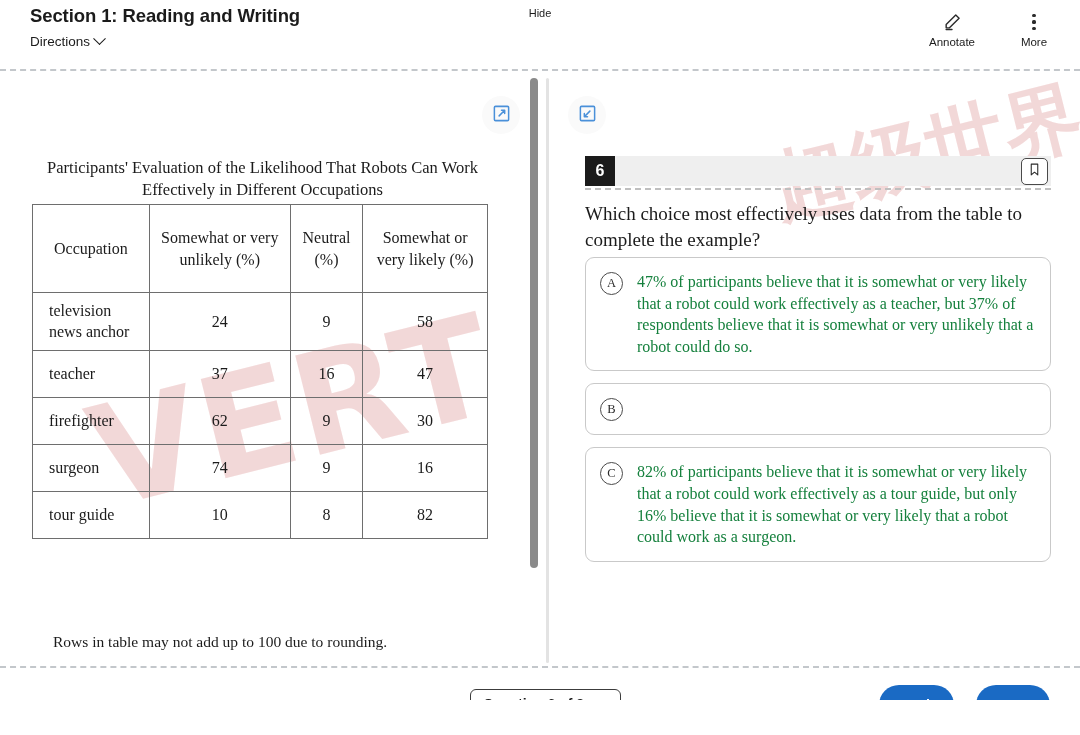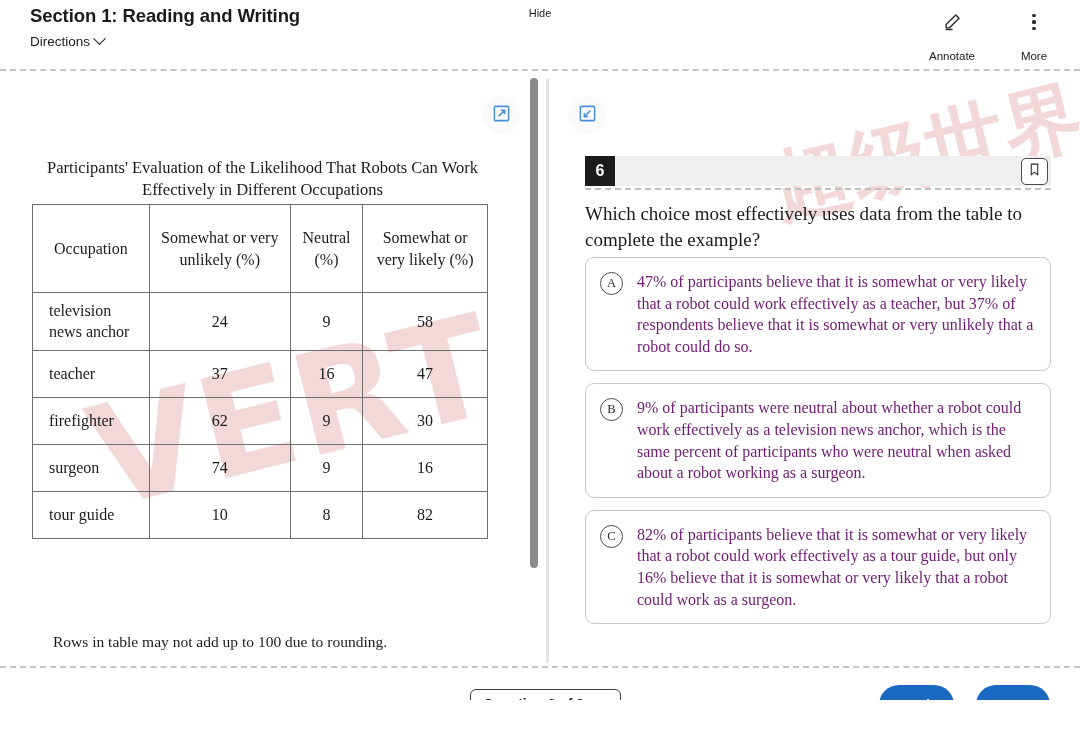--- a/index.html
+++ b/index.html
@@ -125,21 +125,21 @@
   .hdr-btn .glyph {
     height: 24px;
     display: flex;
     align-items: center;
     justify-content: center;
     color: #2b2b2b;
   }
   .hdr-btn .lbl {
     font-size: 11.5px;
     color: #1b1b1b;
-    margin-top: 16px;
+    margin-top: 2px;
   }
   .dots {
     display: flex;
     flex-direction: column;
     gap: 3px;
     align-items: center;
     justify-content: center;
     height: 24px;
   }
   .dots i {
@@ -343,21 +343,21 @@
     display: flex;
     align-items: center;
     justify-content: center;
     font-size: 12.5px;
     color: #2b2b2b;
     margin-top: 1px;
   }
   .choice-text {
     font-size: 16px;
     line-height: 1.35;
-    color: #701a75;
+    color: #15803d;
   }
 
   
   .footer-divider {
     position: absolute;
     left: 0; top: 666px;
     width: 1080px;
     height: 0;
     border-top: 2px dashed #c3c7cb;
     z-index: 5;
@@ -552,21 +552,20 @@
 
     <div class="qstem serif">Which choice most effectively uses data from the table to complete the example?</div>
 
     <div class="choices">
       <div class="choice">
         <div class="bubble serif">A</div>
         <div class="choice-text serif">47% of participants believe that it is somewhat or very likely that a robot could work effectively as a teacher, but 37% of respondents believe that it is somewhat or very unlikely that a robot could do so.</div>
       </div>
       <div class="choice">
         <div class="bubble serif">B</div>
-        <div class="choice-text serif">9% of participants were neutral about whether a robot could work effectively as a television news anchor, which is the same percent of participants who were neutral when asked about a robot working as a surgeon.</div>
       </div>
       <div class="choice">
         <div class="bubble serif">C</div>
         <div class="choice-text serif">82% of participants believe that it is somewhat or very likely that a robot could work effectively as a tour guide, but only 16% believe that it is somewhat or very likely that a robot could work as a surgeon.</div>
       </div>
     </div>
   </div>
 
   <div class="footer-divider"></div>
   <div class="footer">

